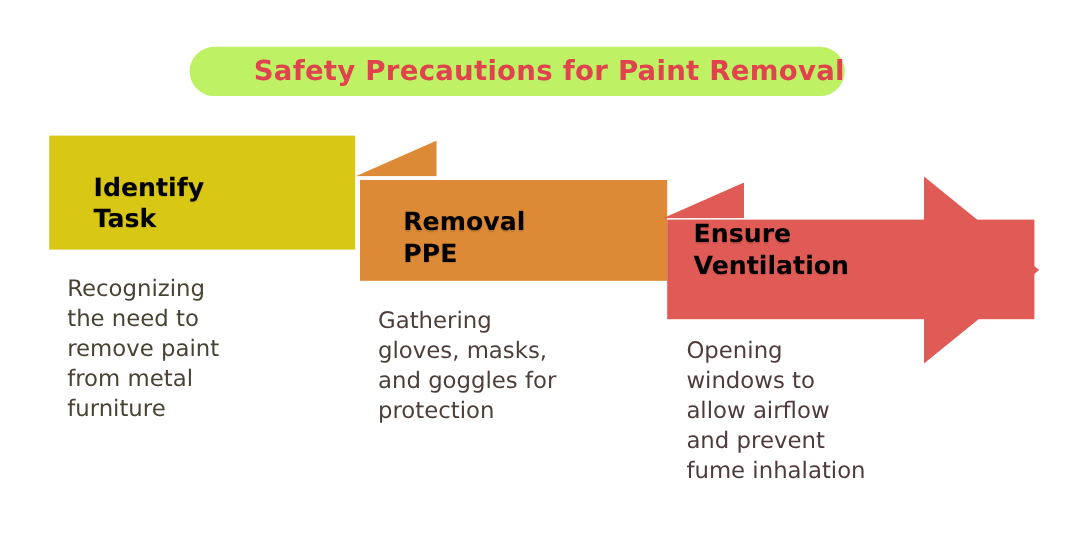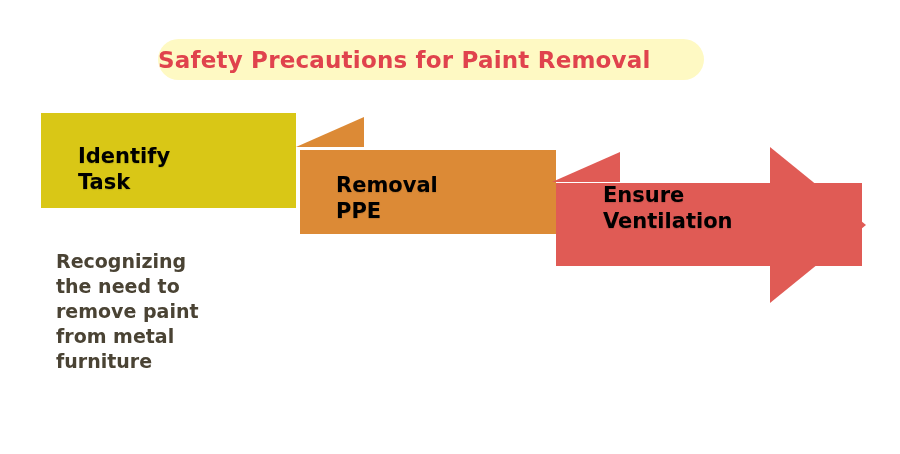--- a/index.html
+++ b/index.html
@@ -19,24 +19,24 @@
   }
 
   
   #title-pill {
     position: absolute;
     left: 158px;
     top: 39px;
     width: 546px;
     height: 41px;
     border-radius: 21px;
-    background: #fef9c3;
+    background: #bef264;
     display: flex;
     align-items: center;
-    justify-content: flex-start;
+    justify-content: flex-end;
   }
   #title-text {
     color: #e0434d;
     font-family: "DejaVu Sans", sans-serif;
     font-size: 23px;
     font-weight: 700;
     letter-spacing: 0.2px;
     white-space: nowrap;
   }
 
@@ -116,33 +116,31 @@
     left: 770px;
     top: 147px;
     width: 96px;
     height: 156px;
     background: #e05b55;
     clip-path: polygon(0 0, 100% 50%, 0 100%);
   }
   #label-3 {
     left: 578px;
     top: 182px;
-    margin-left: 25px;
   }
 
   
   .desc {
     position: absolute;
     color: #4a4334;
     font-family: "DejaVu Sans", sans-serif;
-    font-weight: 700;
+    font-weight: 400;
     font-size: 19px;
     line-height: 25px;
     white-space: pre-line;
-    margin-top: 20px;
   }
   #desc-1 { left: 56px;  top: 229px; width: 215px; }
   #desc-2 { left: 315px; top: 255px; width: 225px; color: #4c3f39; }
   #desc-3 { left: 572px; top: 280px; width: 235px; color: #4f3b3b; }
 </style>
 </head>
 <body>
 
 <div id="canvas">
 
@@ -158,22 +156,31 @@
 the need to
 remove paint
 from metal
 furniture</div>
 
   <div class="step">
     <div class="fold" id="fold-2"></div>
     <div class="banner" id="banner-2"></div>
     <div class="banner-label" id="label-2">Removal PPE</div>
   </div>
+  <div class="desc" id="desc-2">Gathering
+gloves, masks,
+and goggles for
+protection</div>
 
   <div class="step">
     <div class="fold" id="fold-3"></div>
     <div class="banner" id="arrow-head-3"></div>
     <div class="banner" id="banner-3"></div>
     <div class="banner-label" id="label-3">Ensure
 Ventilation</div>
   </div>
+  <div class="desc" id="desc-3">Opening
+windows to
+allow airflow
+and prevent
+fume inhalation</div>
 
 </div>
 
 </body></html>

